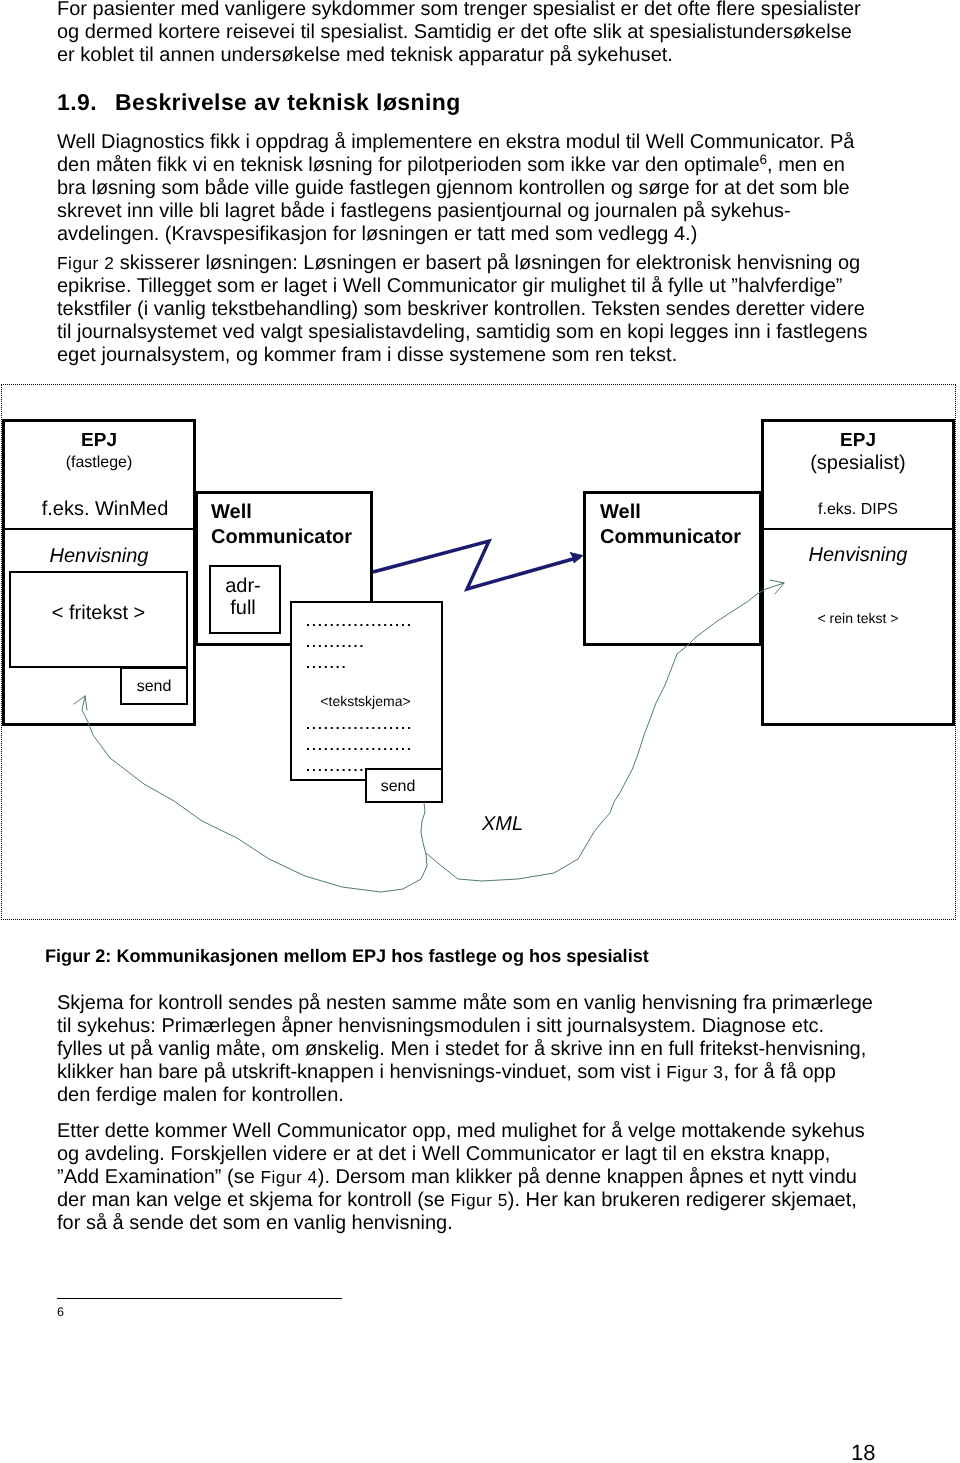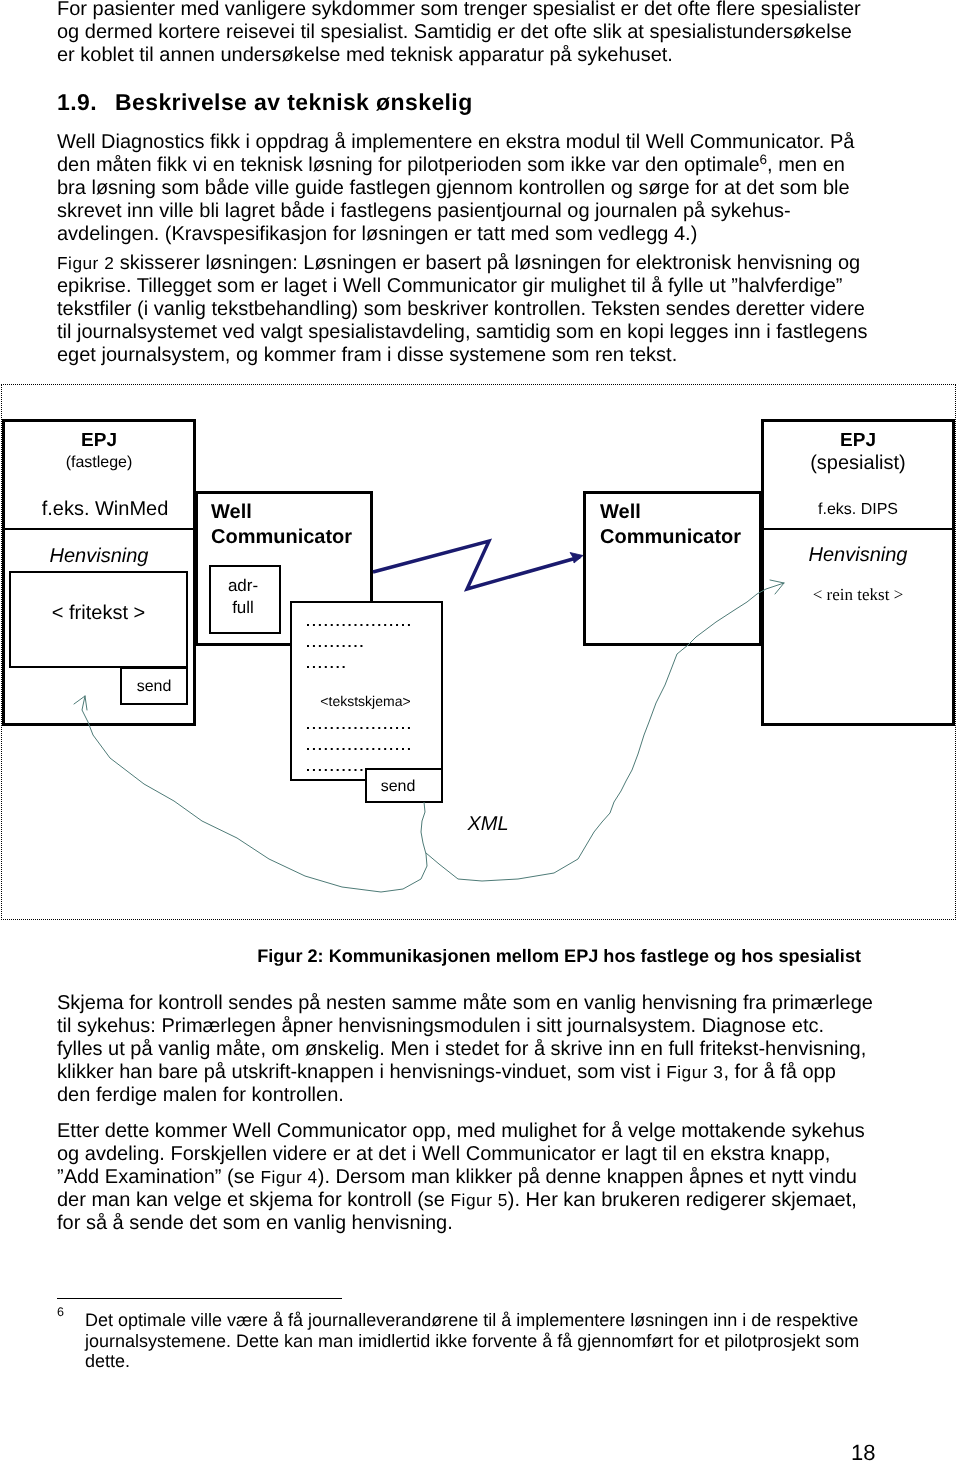--- a/index.html
+++ b/index.html
@@ -24,38 +24,38 @@
             border:1px dotted #000;box-sizing:border-box;}
   .fig{position:absolute;left:0;top:0;width:960px;height:1463px;}
   .bx{position:absolute;border:3px solid #000;box-sizing:border-box;background:#fff;}
   .bx2{position:absolute;border:2px solid #000;box-sizing:border-box;background:#fff;}
   .lbl{position:absolute;text-align:center;font-size:17px;line-height:21px;}
   .dots{position:absolute;height:2px;
         background-image:linear-gradient(to right,#000 0,#000 2px,transparent 2px,transparent 5.95px);
         background-size:5.95px 2px;background-repeat:repeat-x;}
   .arrows{position:absolute;left:0;top:0;pointer-events:none;}
 
-  .caption{position:absolute;left:55px;width:806px;text-align:right;
+  .caption{position:absolute;left:45px;width:806px;text-align:left;
            font-size:18.12px;font-weight:bold;}
 
   .fnrule{position:absolute;left:57px;top:1298px;width:285px;height:0;
           border-top:1px solid #000;}
   .fnote{position:absolute;left:85px;width:778px;font-size:18px;line-height:20.6px;}
   .fnmark{position:absolute;left:57px;font-size:12.5px;}
   .pageno{position:absolute;font-size:22px;}
 </style>
 </head>
 <body>
 
 <div class="page">
 
   <p class="para" style="top:-22px;">For pasienter med vanligere sykdommer som trenger spesialist er det ofte flere spesialister og dermed kortere reisevei til spesialist. Samtidig er det ofte slik at spesialistundersøkelse er koblet til annen undersøkelse med teknisk apparatur på sykehuset.</p>
 
   <h2 class="heading" style="top:89px;">
-    <span class="num">1.9.</span><span>Beskrivelse av teknisk ønskelig</span>
+    <span class="num">1.9.</span><span>Beskrivelse av teknisk løsning</span>
   </h2>
 
   <p class="para" style="top:111px;"><span>Well Diagnostics fikk i oppdrag å implementere en ekstra modul til Well Communicator. På den måten fikk vi en teknisk løsning for pilotperioden som ikke var den optimale</span><sup>6</sup><span>, men en bra løsning som både ville guide fastlegen gjennom kontrollen og sørge for at det som ble skrevet inn ville bli lagret både i fastlegens pasientjournal og journalen på sykehus-avdelingen. (Kravspesifikasjon for løsningen er tatt med som vedlegg 4.)</span></p>
 
   <p class="para" style="top:232px;"><span class="small">Figur 2</span><span> skisserer løsningen: Løsningen er basert på løsningen for elektronisk henvisning og epikrise. Tillegget som er laget i Well Communicator gir mulighet til å fylle ut ”halvferdige” tekstfiler (i vanlig tekstbehandling) som beskriver kontrollen. Teksten sendes deretter videre til journalsystemet ved valgt spesialistavdeling, samtidig som en kopi legges inn i fastlegens eget journalsystem, og kommer fram i disse systemene som ren tekst.</span></p>
 
   <div class="figframe"></div>
 
   <div class="fig">
 
@@ -66,45 +66,45 @@
     <div class="lbl" style="left:8px;top:499px;width:194px;font-size:20px;">f.eks. WinMed</div>
     <div class="lbl" style="left:2px;top:546px;width:194px;font-size:20px;font-style:italic;">Henvisning</div>
     <div class="bx2" style="left:9px;top:571px;width:179px;height:97px;"></div>
     <div class="lbl" style="left:9px;top:603px;width:179px;font-size:20px;">&lt; fritekst &gt;</div>
     <div class="bx2" style="left:120px;top:667px;width:68px;height:38px;"></div>
     <div class="lbl" style="left:120px;top:676px;width:68px;font-size:16px;">send</div>
 
     <div class="bx" style="left:195px;top:491px;width:178px;height:155px;"></div>
     <div class="lbl" style="left:211px;top:500px;width:160px;font-size:20px;font-weight:bold;text-align:left;line-height:25px;"><span>Well</span><br><span>Communicator</span></div>
     <div class="bx2" style="left:209px;top:565px;width:72px;height:69px;"></div>
-    <div class="lbl" style="left:209px;top:575px;width:68px;font-size:17px;line-height:22px;"><span>adr-</span><br><span>full</span></div>
+    <div class="lbl" style="left:209px;top:575px;width:68px;font-size:20px;line-height:22px;"><span>adr-</span><br><span>full</span></div>
 
     <div class="bx2" style="left:290px;top:601px;width:153px;height:180px;"></div>
     <div class="dots" style="left: 307px; top: 624px; width: 103.2px;"></div>
     <div class="dots" style="left: 307px; top: 645px; width: 55.6px;"></div>
     <div class="dots" style="left: 307px; top: 666px; width: 37.75px;"></div>
     <div class="lbl" style="left:290px;top:691px;width:151px;font-size:14px;">&lt;tekstskjema&gt;</div>
     <div class="dots" style="left: 307px; top: 727px; width: 103.2px;"></div>
     <div class="dots" style="left: 307px; top: 748px; width: 103.2px;"></div>
     <div class="dots" style="left: 307px; top: 769px; width: 55.6px;"></div>
     <div class="bx2" style="left:365px;top:768px;width:78px;height:35px;"></div>
     <div class="lbl" style="left:359px;top:776px;width:78px;font-size:16px;">send</div>
 
-    <div class="lbl" style="left:453px;top:814px;width:70px;font-size:20px;font-style:italic;text-align:center;">XML</div>
+    <div class="lbl" style="left:453px;top:814px;width:70px;font-size:20px;font-style:italic;text-align:right;">XML</div>
 
     <div class="bx" style="left:583px;top:491px;width:179px;height:155px;"></div>
     <div class="lbl" style="left:600px;top:500px;width:160px;font-size:20px;font-weight:bold;text-align:left;line-height:25px;"><span>Well</span><br><span>Communicator</span></div>
 
     <div class="bx" style="left:761px;top:419px;width:194px;height:307px;"></div>
     <div style="position:absolute;left:764px;top:528px;width:188px;height:2px;background:#000;"></div>
     <div class="lbl" style="left:761px;top:430px;width:194px;font-size:19px;font-weight:bold;">EPJ</div>
     <div class="lbl" style="left:761px;top:453px;width:194px;font-size:20px;">(spesialist)</div>
     <div class="lbl" style="left:761px;top:499px;width:194px;font-size:16px;">f.eks. DIPS</div>
     <div class="lbl" style="left:761px;top:545px;width:194px;font-size:20px;font-style:italic;">Henvisning</div>
-    <div class="lbl" style="left:761px;top:584px;width:194px;font-size:17px;font-family:Liberation Serif, serif;">&lt; rein tekst &gt;</div>
+    <div class="lbl" style="left:761px;top:608px;width:194px;font-size:14px;">&lt; rein tekst &gt;</div>
 
     <svg class="arrows" width="960" height="1463" viewBox="0 0 960 1463">
       <polyline points="373,572 489,541 467,589 580,557" fill="none" stroke="#1a1a6e" stroke-width="3.4"></polyline>
       <path d="M583,555.5 L570,552.5 L573,557.4 L574,563 Z" fill="#1a1a6e" stroke="#1a1a6e" stroke-width="0.8" stroke-linejoin="miter"></path>
 
       <path d="M424,802 L425,812 L422,821 L421,832 L423,843 L426,854" fill="none" stroke="#4e7b77" stroke-width="1"></path>
       <path d="M426,854 L427,866 L421,879 L403,889 L381,892 L342,887
                L305,876 L269,859 L237,838 L202,821 L174,801 L144,784
                L110,758 L93,735 L88,722 L82,710 L85,696" fill="none" stroke="#4e7b77" stroke-width="1"></path>
       <path d="M85,696 L74,704" fill="none" stroke="#4e7b77" stroke-width="1" stroke-linecap="round"></path>
@@ -121,16 +121,15 @@
   </div>
 
   <div class="caption" style="top:946px;">Figur 2: Kommunikasjonen mellom EPJ hos fastlege og hos spesialist</div>
 
   <p class="para" style="top:972px;"><span>Skjema for kontroll sendes på nesten samme måte som en vanlig henvisning fra primærlege til sykehus: Primærlegen åpner henvisningsmodulen i sitt journalsystem. Diagnose etc. fylles ut på vanlig måte, om ønskelig. Men i stedet for å skrive inn en full fritekst-henvisning, klikker han bare på utskrift-knappen i henvisnings-vinduet, som vist i </span><span class="small">Figur 3</span><span>, for å få opp den ferdige malen for kontrollen.</span></p>
 
   <p class="para" style="top:1100px;"><span>Etter dette kommer Well Communicator opp, med mulighet for å velge mottakende sykehus og avdeling. Forskjellen videre er at det i Well Communicator er lagt til en ekstra knapp, ”Add Examination” (se </span><span class="small">Figur 4</span><span>). Dersom man klikker på denne knappen åpnes et nytt vindu der man kan velge et skjema for kontroll (se </span><span class="small">Figur 5</span><span>). Her kan brukeren redigerer skjemaet, for så å sende det som en vanlig henvisning.</span></p>
 
   <div class="fnrule"></div>
   <div class="fnmark" style="top:1305px;">6</div>
-  <div class="fnote" style="top:1310px;">Det optimale ville være å få journalleverandørene til å implementere løsningen inn i de respektive journalsystemene. Dette kan man imidlertid ikke forvente å få gjennomført for et pilotprosjekt som dette.</div>
 
   <div class="pageno" style="left:851px;top:1440px;">18</div>
 </div>
 
 </body></html>

